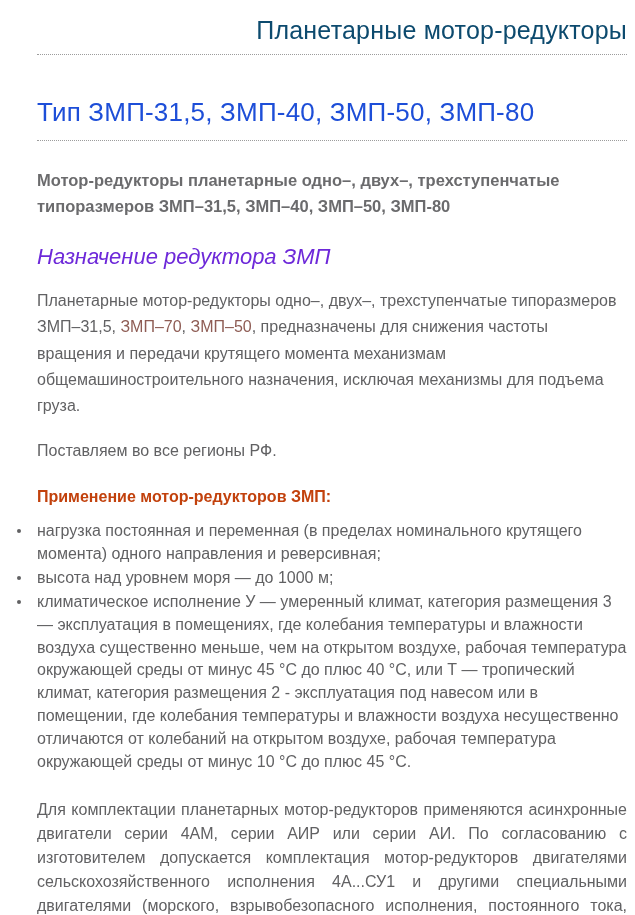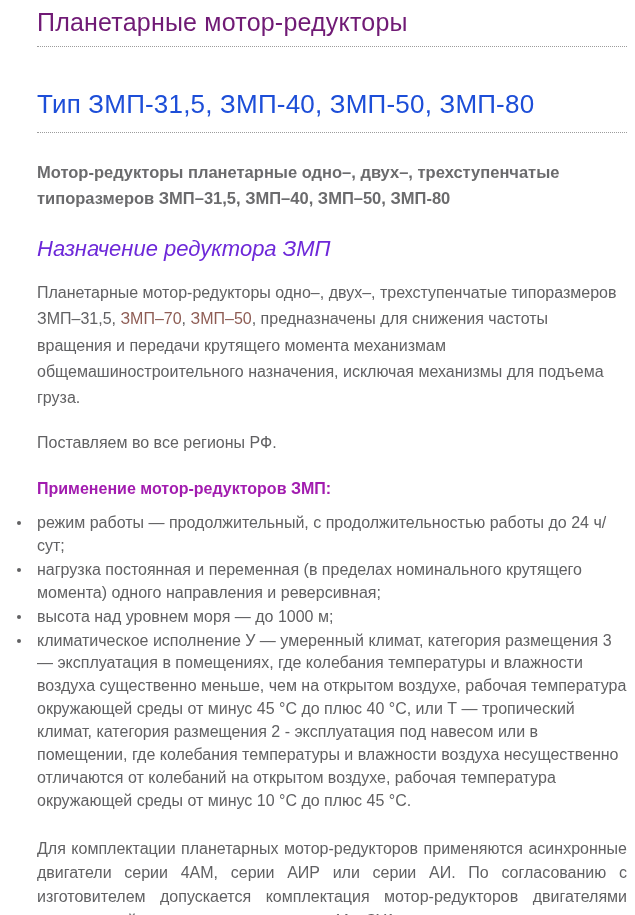--- a/index.html
+++ b/index.html
@@ -13,23 +13,24 @@
     -webkit-font-smoothing: antialiased;
   }
   .content {
     padding: 4px 8px 18px 37px;
     width: 590px;
     box-sizing: content-box;
   }
   h1.page-title {
     font-size: 25px;
     font-weight: 400;
-    color: #701a75;
-    margin: 4px 0 9px 0;
+    color: #0c4a6e;
+    margin: 12px 0 9px 0;
     letter-spacing: 0.2px;
+    text-align: right;
   }
   .divider {
     border: 0;
     border-top: 1px dotted #9c9c9c;
     height: 0;
     margin: 0;
   }
   h2.type-heading {
     font-size: 26px;
     font-weight: 400;
@@ -53,21 +54,21 @@
   }
   p.body-text {
     font-size: 16px;
     color: #616163;
     line-height: 1.65;
     margin: 18px 0 0 0;
   }
   p.list-heading {
     font-size: 16px;
     font-weight: 700;
-    color: #a21caf;
+    color: #c2410c;
     margin: 24px 0 0 0;
   }
   .accent-link {
     color: #8e5c54;
     text-decoration: none;
     cursor: pointer;
   }
   ul.props {
     list-style: none;
     margin: 14px 0 0 -21px;
@@ -116,21 +117,20 @@
 
   <h3 class="section-heading">Назначение редуктора ЗМП</h3>
 
   <p class="body-text"><span>Планетарные мотор-редукторы одно–, двух–, трехступенчатые типоразмеров ЗМП–31,5, </span><span class="accent-link">ЗМП–70</span><span>, </span><span class="accent-link">ЗМП–50</span><span>, предназначены для снижения частоты вращения и передачи крутящего момента механизмам общемашиностроительного назначения, исключая механизмы для подъема груза.</span></p>
 
   <p class="body-text">Поставляем во все регионы РФ.</p>
 
   <p class="list-heading">Применение мотор-редукторов ЗМП:</p>
 
   <ul class="props">
-    <li>режим работы — продолжительный, с продолжительностью работы до 24 ч/сут;</li>
     <li>нагрузка постоянная и переменная (в пределах номинального крутящего момента) одного направления и реверсивная;</li>
     <li>высота над уровнем моря — до 1000 м;</li>
     <li>климатическое исполнение У — умеренный климат, категория размещения 3 — эксплуатация в помещениях, где колебания температуры и влажности воздуха существенно меньше, чем на открытом воздухе, рабочая температура окружающей среды от минус 45 °C до плюс 40 °C, или Т — тропический климат, категория размещения 2 - эксплуатация под навесом или в помещении, где колебания температуры и влажности воздуха несущественно отличаются от колебаний на открытом воздухе, рабочая температура окружающей среды от минус 10 °C до плюс 45 °C.</li>
   </ul>
 
   <p class="final">Для комплектации планетарных мотор-редукторов применяются асинхронные двигатели серии 4АМ, серии АИР или серии АИ. По согласованию с изготовителем допускается комплектация мотор-редукторов двигателями сельскохозяйственного исполнения 4А...СУ1 и другими специальными двигателями (морского, взрывобезопасного исполнения, постоянного тока, пониженного напряжения).</p>
 
 </div>
 
 </body></html>

